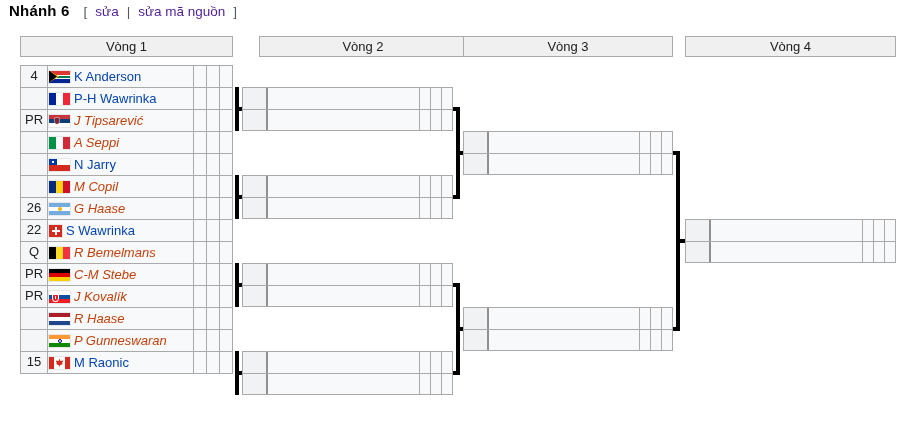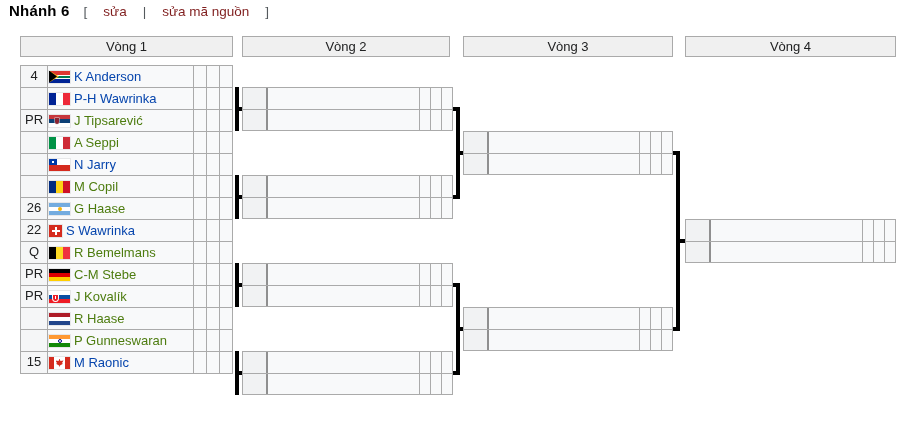--- a/index.html
+++ b/index.html
@@ -4,40 +4,40 @@
 <style>
   html,body{margin:0;padding:0;background:#fff;}
   body{font-family:"Liberation Sans","DejaVu Sans",sans-serif;color:#202122;}
   .wrap{position:relative;width:899px;height:421px;background:#fff;overflow:hidden;}
 
   
   .heading{position:absolute;left:9px;top:2px;display:flex;align-items:baseline;}
   .title{font-size:15px;font-weight:bold;color:#000;letter-spacing:.2px;}
   .editsection{margin-left:12px;font-size:13.5px;color:#54595d;}
   .editsection .br{margin:0 2px;color:#54595d;}
-  .editsection a{color:#7f1d1d;text-decoration:none;cursor:pointer;margin:0 14px;}
+  .editsection a{color:#4c1d95;text-decoration:none;cursor:pointer;margin:0 6px;}
 
   
   .rh{position:absolute;top:36px;height:21px;box-sizing:border-box;border:1px solid #aaa;
       background:#f0f0f0;text-align:center;font-size:13px;line-height:19px;color:#202122;}
-  .rh1{left:20px;width:213px}.rh2{left:242px;width:208px}.rh3{left:463px;width:210px}.rh4{left:685px;width:211px}
+  .rh1{left:20px;width:213px}.rh2{left:259px;width:208px}.rh3{left:463px;width:210px}.rh4{left:685px;width:211px}
 
   
   .r1table{position:absolute;left:20px;top:65px;width:213px;box-sizing:border-box;
            border:1px solid #aaa;background:#f8f9fa;}
   .prow{display:flex;height:22px;box-sizing:border-box;border-bottom:1px solid #aaa;}
   .prow:last-child{border-bottom:none;height:21px;}
   .cell{box-sizing:border-box;}
   .seed{width:27px;border-right:1px solid #aaa;text-align:center;font-size:13px;line-height:20px;background:#f5f6f7;}
   .name{flex:1;display:flex;align-items:center;padding-left:1px;border-right:1px solid #aaa;overflow:hidden;white-space:nowrap;}
   .sc{width:13px;border-right:1px solid #aaa;}
   .sc-last{width:12px;border-right:none;}
   .pname{font-size:13px;text-decoration:none;cursor:pointer;}
   .pname.blue{color:#0645ad;}
-  .pname.red{color:#4d7c0f;}
+  .pname.red{color:#c2410c;font-style:italic;}
 
   
   .mbox{position:absolute;height:44px;box-sizing:border-box;border:1px solid #aaa;
         background:#f8f9fa;display:flex;flex-direction:column;}
   .mrow{flex:1;display:flex;border-bottom:1px solid #aaa;}
   .mrow.last{border-bottom:none;}
   .mseed{width:23px;border-right:2px solid #8f8f8f;background:#f1f2f3;}
   .mname{flex:1;}
   .msc{width:10px;border-left:1px solid #aaa;}
   .r2m1{left:242px;top:87px;width:211px}.r2m2{left:242px;top:175px;width:211px}

